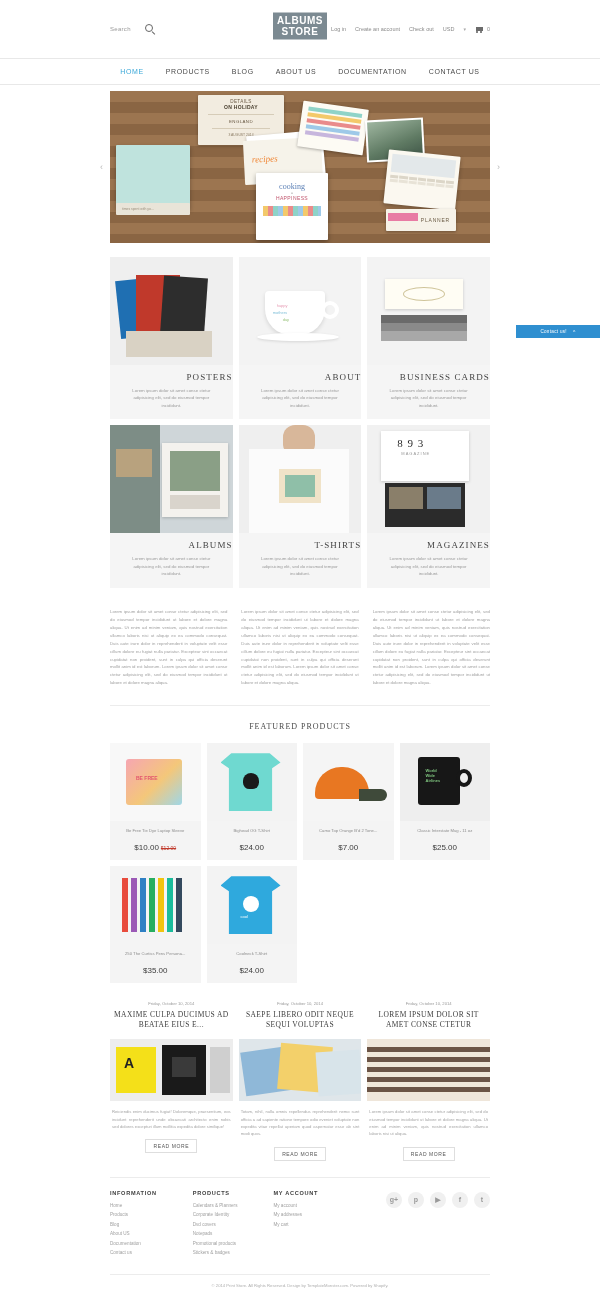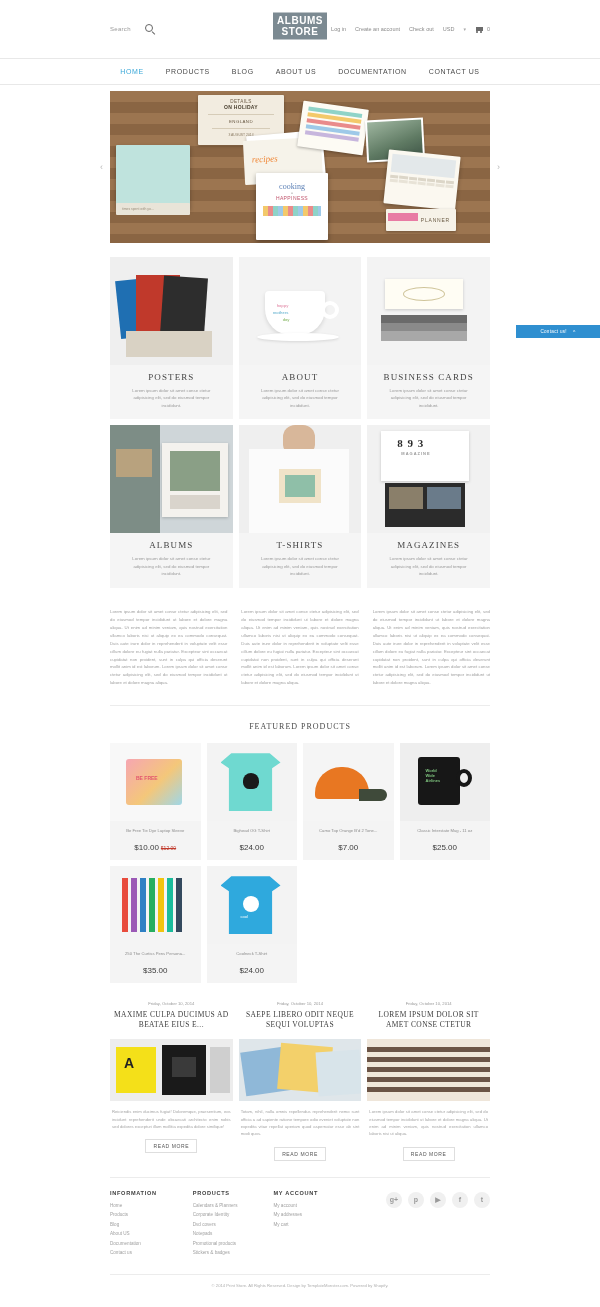--- a/index.html
+++ b/index.html
@@ -97,23 +97,23 @@
   .hero-arrow.left { left: 100px; }
   .hero-arrow.right { right: 100px; }
 
   
   .cat-grid {
     width: 380px; margin: 8px auto 0;
     display: grid; grid-template-columns: repeat(3, 1fr);
     gap: 6px;
   }
   .cat-card { background: #f5f5f5; padding-bottom: 10px; }
-  .cat-img { height: 108px; width: 100%; position: relative; overflow: hidden; background:#ececec;font-weight:bold; }
+  .cat-img { height: 108px; width: 100%; position: relative; overflow: hidden; background:#ececec; }
   .cat-title {
-    text-align: center; font-size: 9px; letter-spacing: 1.1px;
+    text-align: right; font-size: 9px; letter-spacing: 1.1px;
     color: #444; margin: 7px 0 5px; font-family: "Liberation Serif", serif;
   }
   .cat-desc {
     font-size: 4.4px; line-height: 1.7; color: #9a9a9a;
     text-align: center; padding: 0 14px;
   }
 
   
   .welcome { width: 380px; margin: 20px auto 0; }
   .sect-title {

